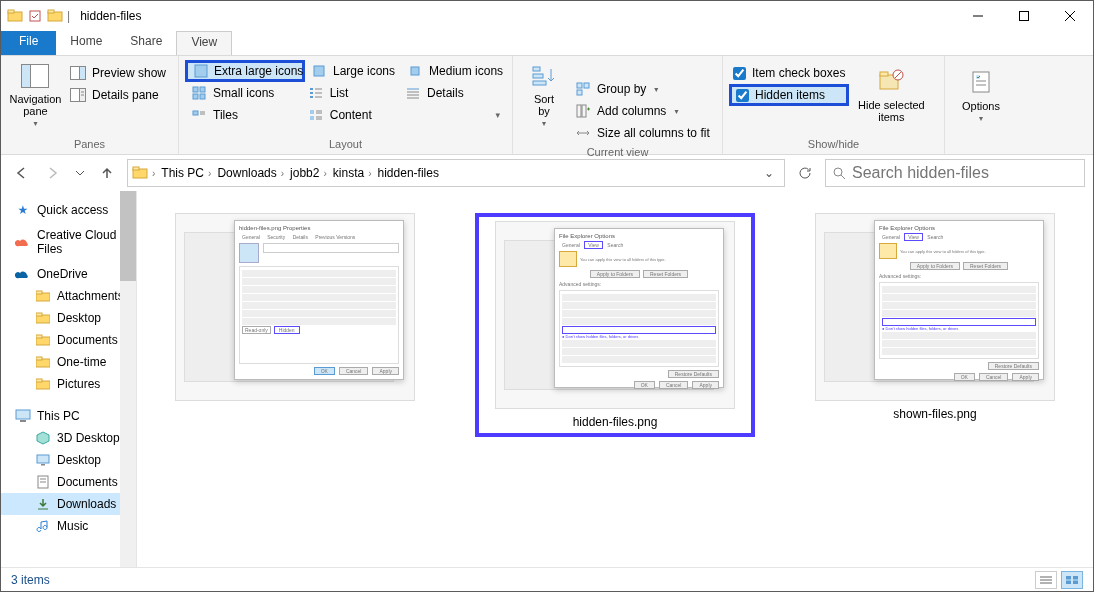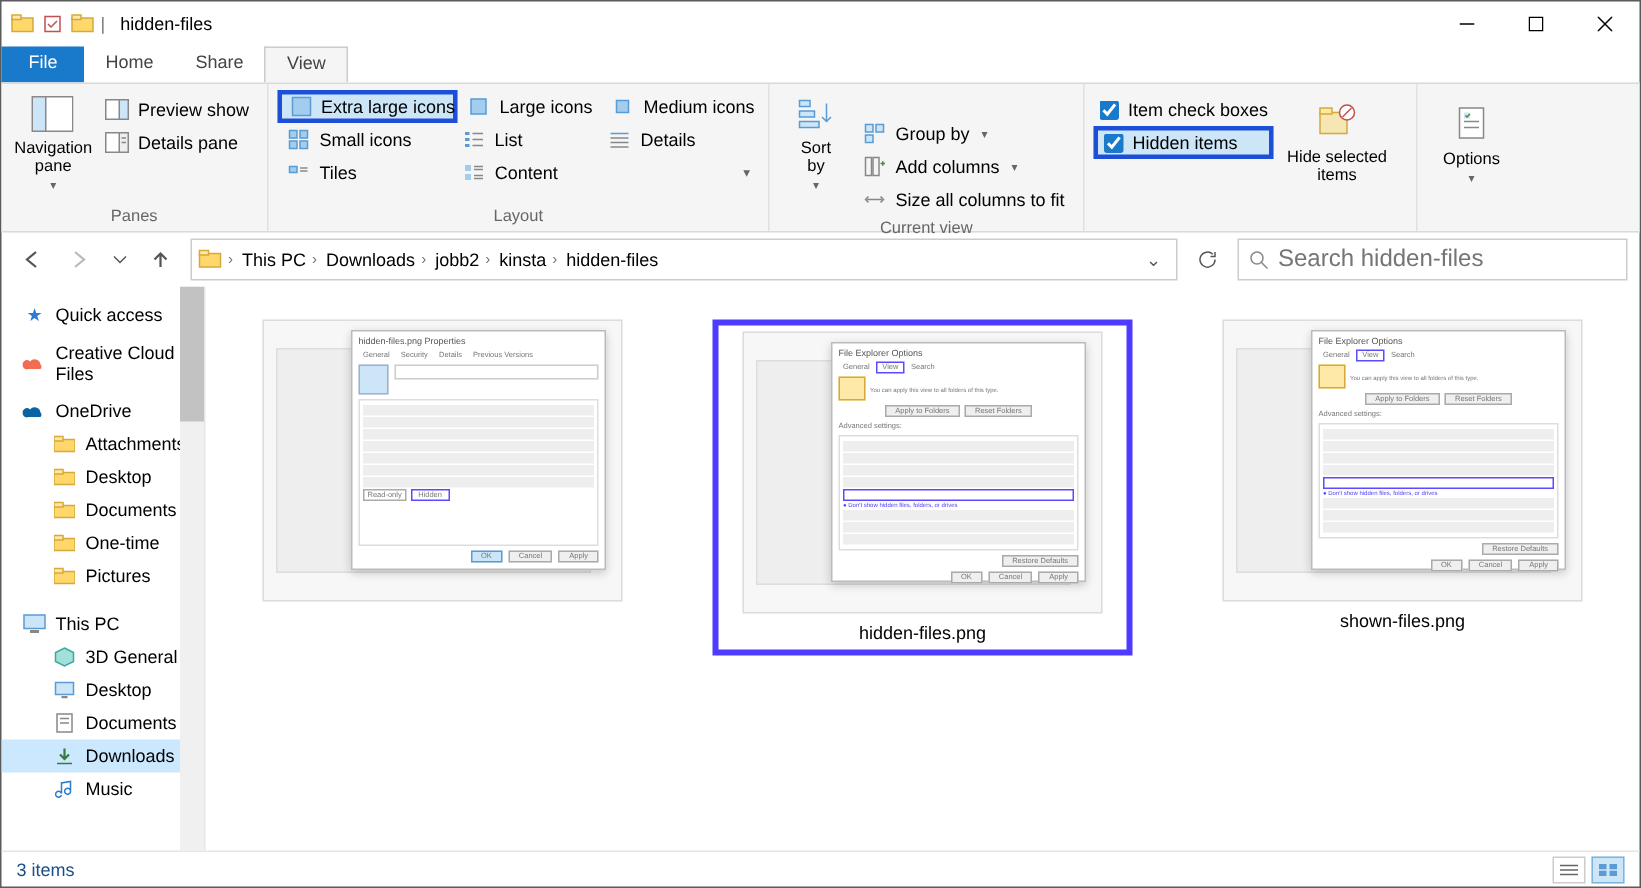--- a/index.html
+++ b/index.html
@@ -338,20 +338,21 @@
                 <rect x="3" y="6" width="18" height="14" fill="#f5e6b3" stroke="#d6a93a"></rect>
                 <rect x="3" y="3" width="8" height="4" fill="#fce9a8" stroke="#d6a93a"></rect>
                 <circle cx="21" cy="6" r="5" fill="#fff" stroke="#c0504d"></circle>
                 <line x1="18" y1="9" x2="24" y2="3" stroke="#c0504d"></line>
               </svg>
             </span>
           <span style="white-space:pre-line;">Hide selected
 items</span>
         </div>
       </div>
+      <div class="caption">Show/hide</div>
     </div>
 
     <div class="rgroup" style="border-right:none;">
       <div class="body">
         <div class="rbtn-big" style="width:60px;">
           <span class="ic">
               <svg width="26" height="26">
                 <rect x="5" y="3" width="16" height="20" fill="#fff" stroke="#888"></rect>
                 <path d="M8 8h4M8 12h10M8 16h10" stroke="#888"></path>
                 <rect x="8" y="6" width="4" height="4" fill="#cde6f7"></rect>
@@ -514,21 +515,21 @@
               </svg>
             </span>
             <span>This PC</span>
           </div>
         <div class="item d1">
             <span class="ic">
               <svg width="14" height="14">
                 <path d="M7 1l6 3v6l-6 3-6-3V4z" fill="#a3e0d8" stroke="#3aa99f"></path>
               </svg>
             </span>
-            <span>3D General</span>
+            <span>3D Desktop</span>
           </div>
         <div class="item d1">
             <span class="ic">
               <svg width="14" height="12">
                 <rect x="1" y="1" width="12" height="8" fill="#cde6f7" stroke="#5a9bd4"></rect>
                 <rect x="5" y="10" width="4" height="1.5" fill="#888"></rect>
               </svg>
             </span>
             <span>Desktop</span>
           </div>

